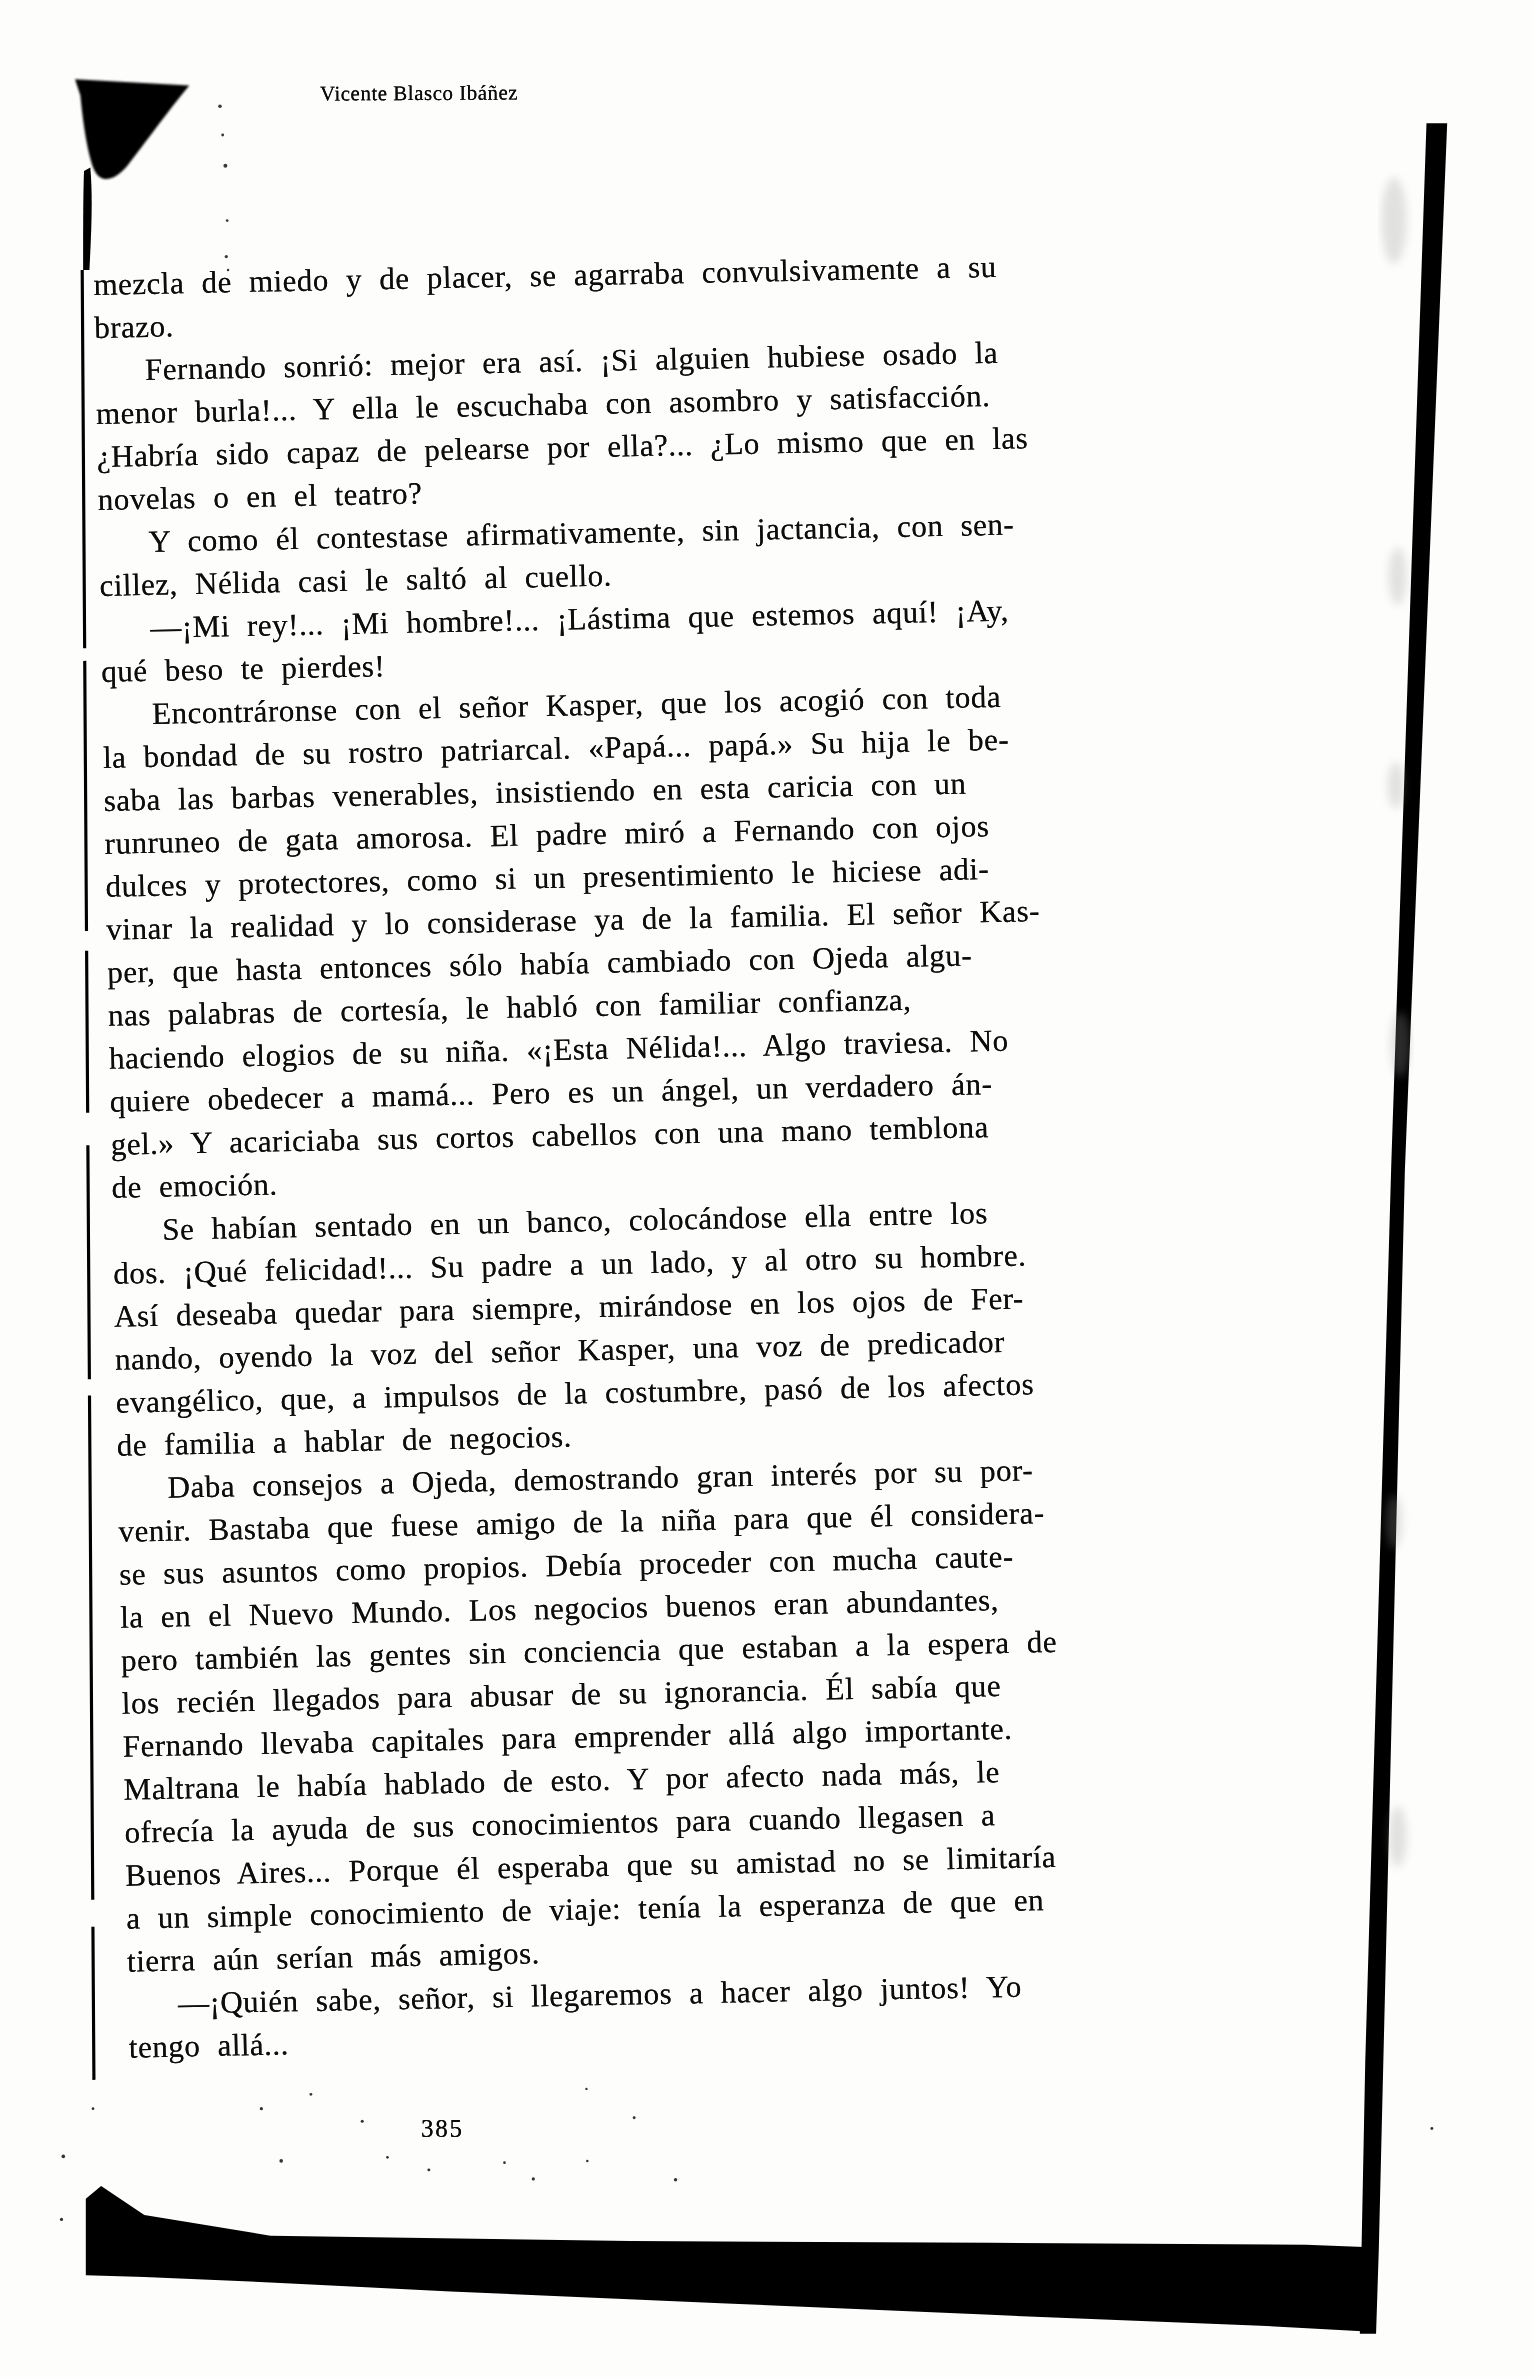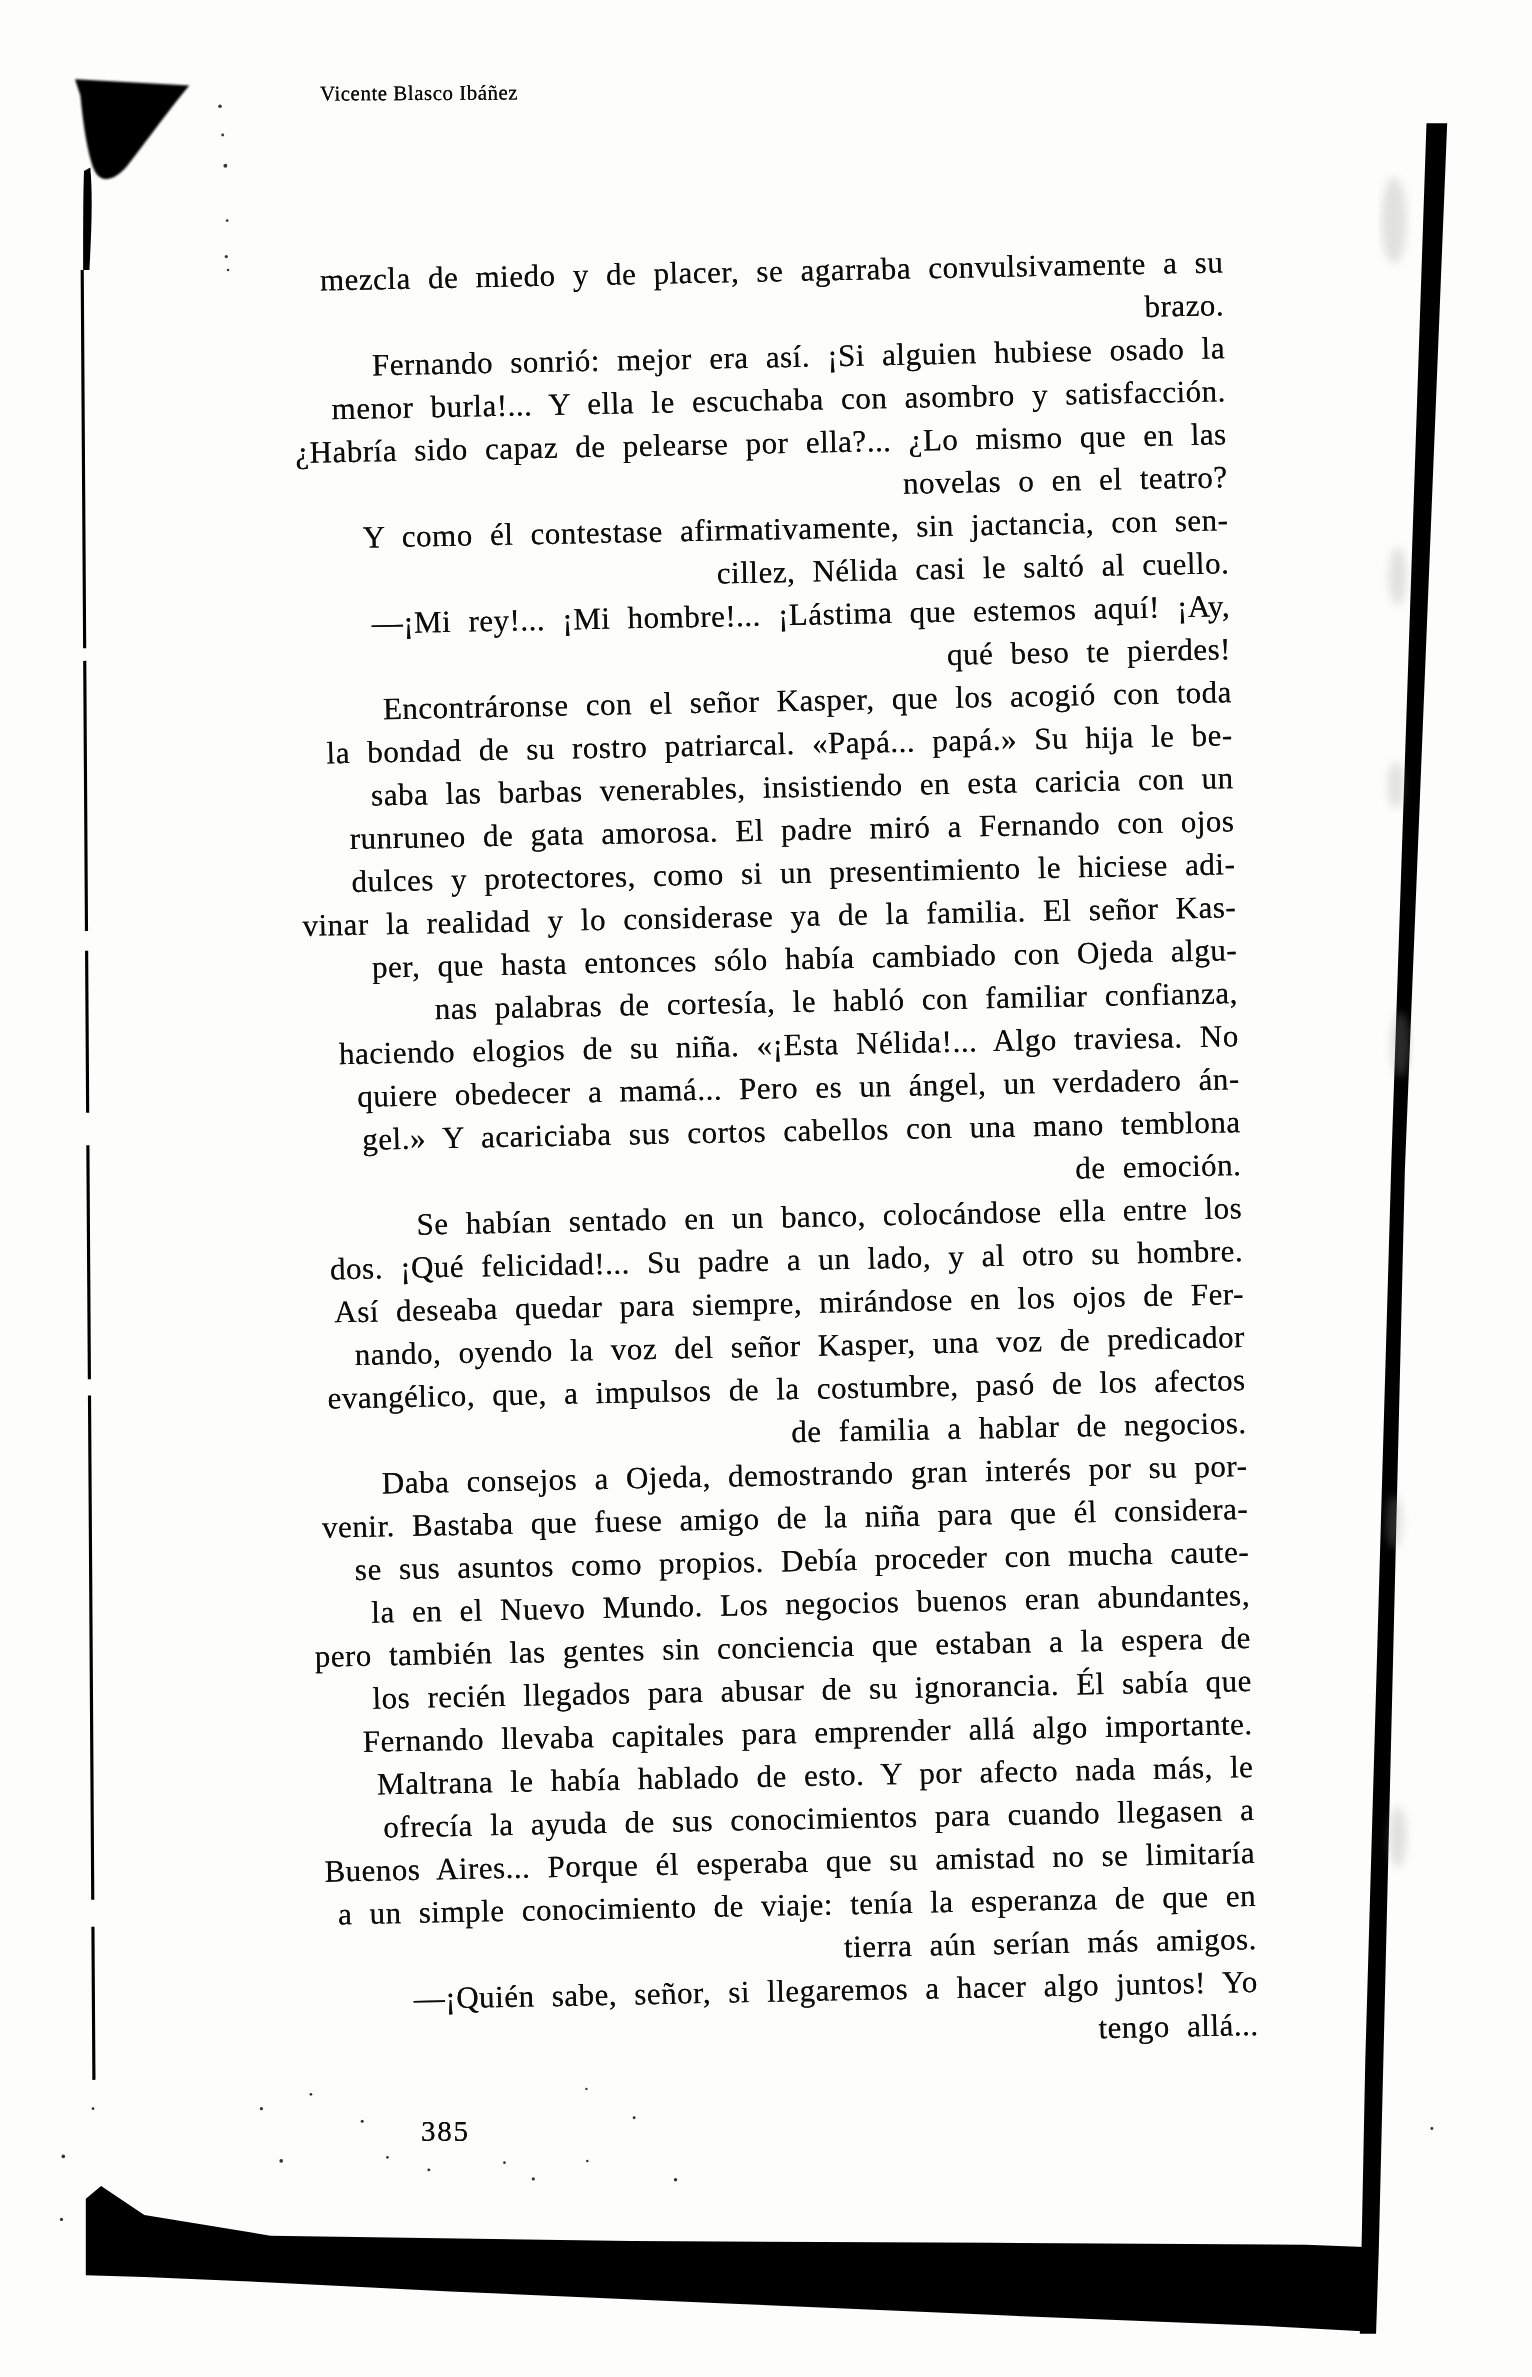--- a/index.html
+++ b/index.html
@@ -3,21 +3,20 @@
 <meta charset="utf-8">
 <style>
   html,body{margin:0;padding:0;background:#ffffff;}
   .page{
     position:relative;
     width:1533px;height:2377px;
     background:#fdfdfb;
     overflow:hidden;
     font-family:"Liberation Serif","DejaVu Serif",serif;
     color:#0d0d0d;
-    text-align:right;
   }
   .header{
     position:absolute;left:320px;top:81px;
     font-size:21px;letter-spacing:0.5px;
     text-shadow:0 0 0.5px #000;
     transform:rotate(-.3deg);
   }
   .text-col{
     position:absolute;left:93px;top:263px;width:1130px;
     transform:rotate(-1.15deg);
@@ -29,21 +28,21 @@
     line-height:43px;
     letter-spacing:0.5px;
     word-spacing:9px;
     white-space:pre;
     text-indent:50px;
     text-shadow:0 0 0.5px rgba(0,0,0,.85);
   }
   p.para.first{text-indent:0;}
   .pagenum{
     position:absolute;left:421px;top:2115px;
-    font-size:29px;letter-spacing:1.8px;
+    font-size:25px;letter-spacing:1.8px;
     text-shadow:0 0 0.5px #000;
   }
   svg.artifacts{
     position:absolute;left:0;top:0;
     pointer-events:none;
   }
 </style>
 </head>
 <body>
 

